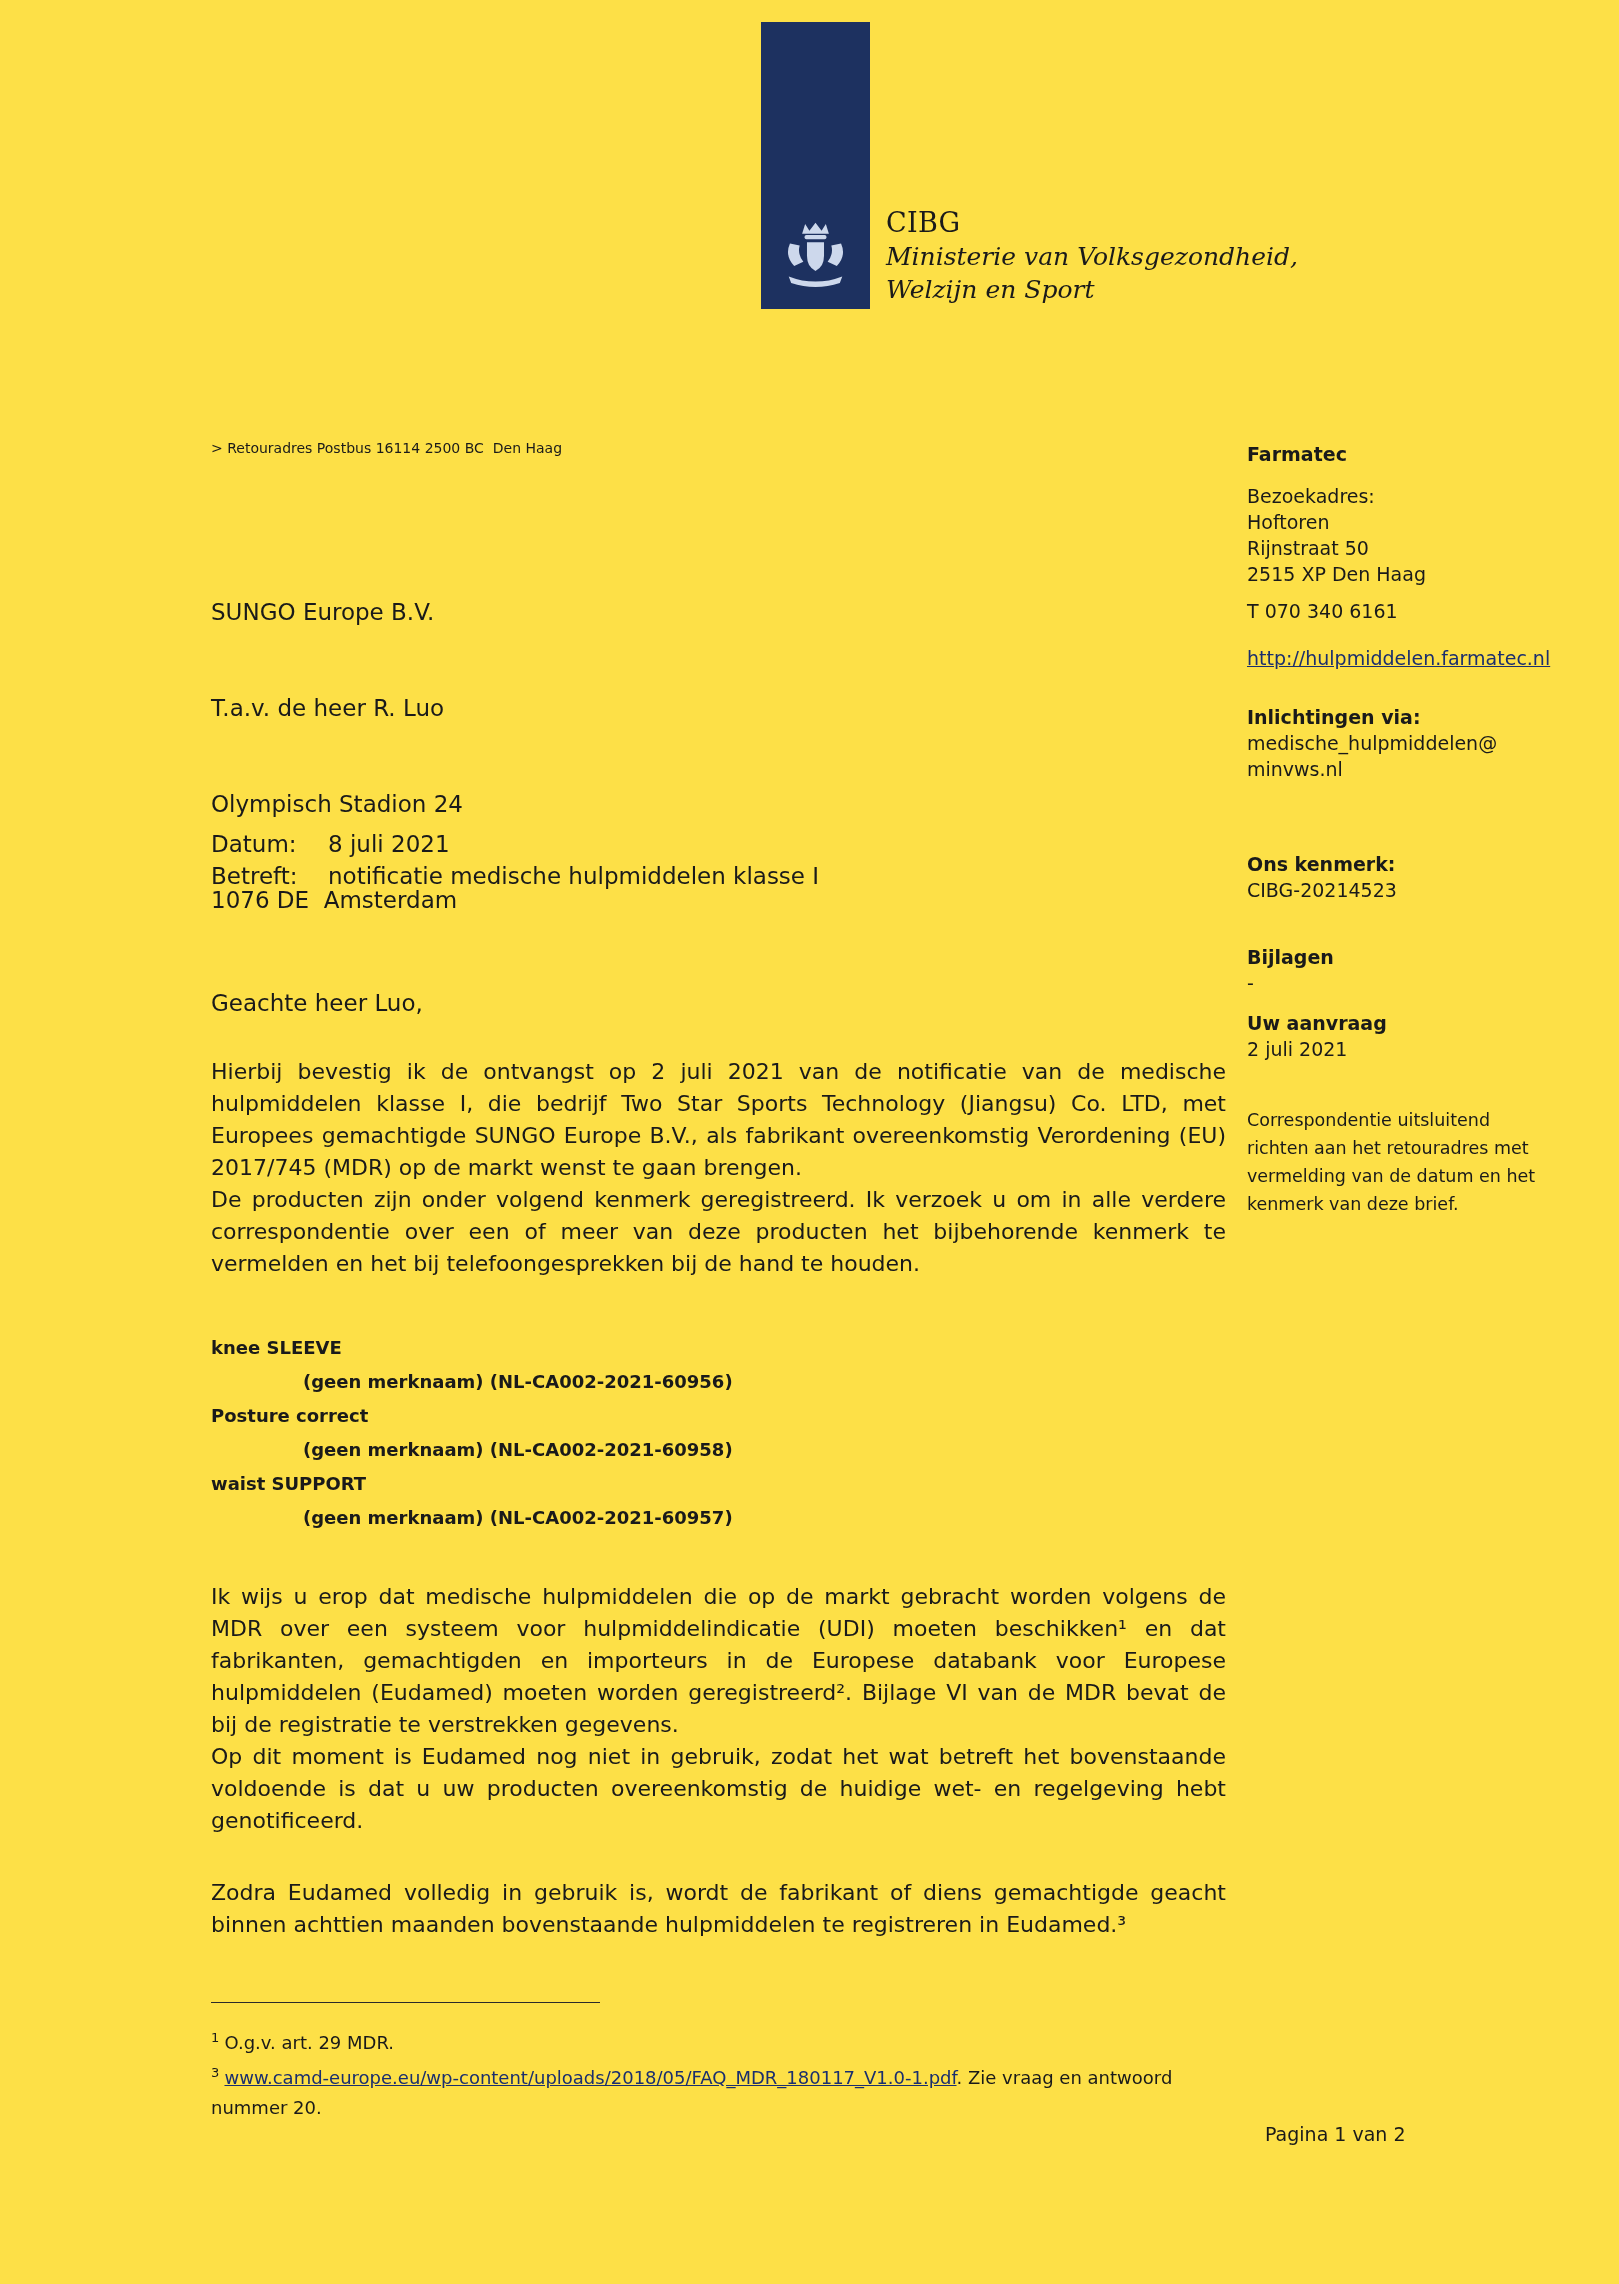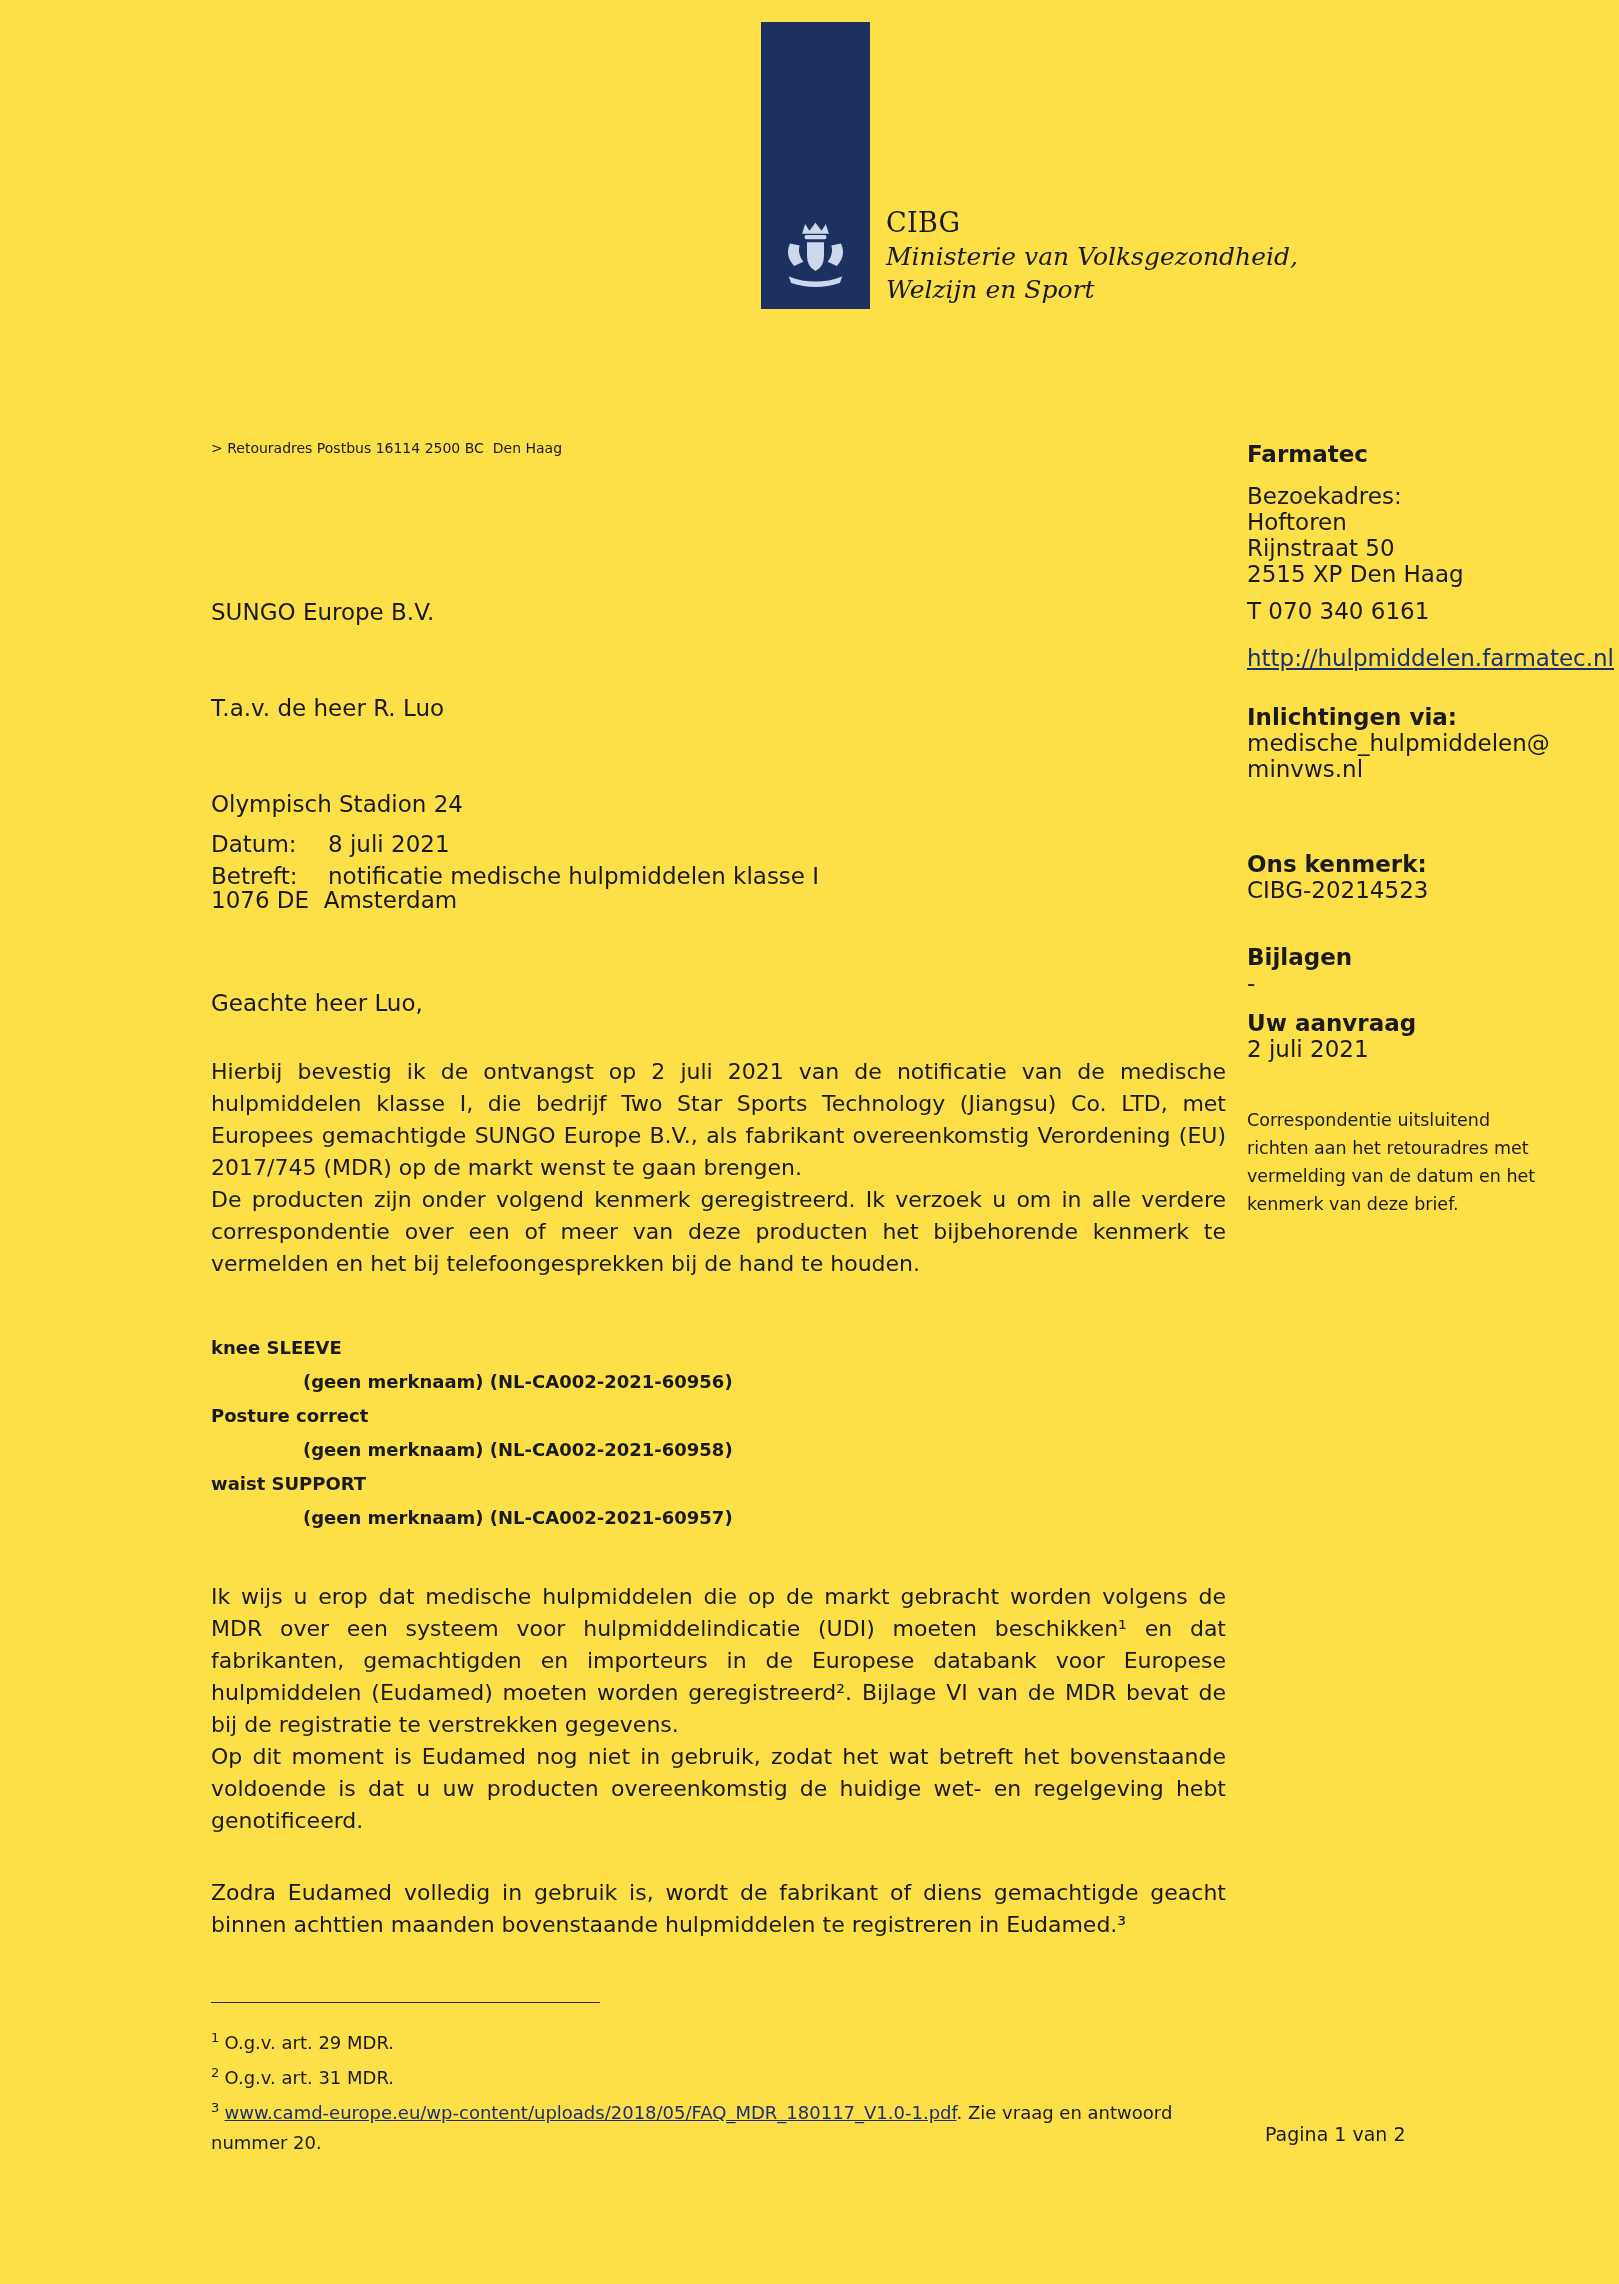--- a/index.html
+++ b/index.html
@@ -50,21 +50,21 @@
   .product-reg { padding-left: 92px; }
   .fn-rule { left: 211px; top: 2002px; width: 389px; height: 0; border-top: 1.9px solid #2a2a2a; }
   .footnotes { left: 211px; top: 2023px; width: 1038px; font-size: 18px; line-height: 30px; }
   .fn sup { font-size: 13px; vertical-align: super; margin-right: 5.2px; }
   .page-number { left: 1265px; top: 2123px; font-size: 19px; }
 
   .link { color: var(--link, #1a2e6e); text-decoration: underline; cursor: pointer; white-space: nowrap; }
   .fn .link { white-space: normal; }
 
   
-  .sb { left: 1247px; width: 298px; font-size: 23px; line-height: 26px; }
+  .sb { left: 1247px; width: 298px; font-size: 19px; line-height: 26px; }
   .sb-bold { font-weight: bold; }
   .sb-farmatec { top: 441px; }
   .sb-visit { top: 483px; }
   .sb-phone { top: 598px; }
   .sb-website { top: 645px; }
   .sb-info { top: 704px; }
   .sb-kenmerk { top: 851px; }
   .sb-bijlagen { top: 944px; }
   .sb-aanvraag { top: 1010px; }
   .sb-note { top: 1106px; width: 289px; font-size: 17.5px; line-height: 28px; }
@@ -134,23 +134,20 @@
   <div class="abs body-block block3">
     <p>Zodra Eudamed volledig in gebruik is, wordt de fabrikant of diens gemachtigde geacht binnen achttien maanden bovenstaande hulpmiddelen te registreren in Eudamed.³</p>
   </div>
 
   <div class="abs fn-rule"></div>
   <div class="abs footnotes">
     <div class="fn">
       <sup>1</sup><span>O.g.v. art. 29 MDR.</span>
     </div>
     <div class="fn">
-      <sup>2</sup><span>O.g.v. art. 31 MDR.</span>
-    </div>
-    <div class="fn">
       <sup>3</sup><a class="link">www.camd-europe.eu/wp-content/uploads/2018/05/FAQ_MDR_180117_V1.0-1.pdf</a><span>. Zie vraag en antwoord nummer 20.</span>
     </div>
   </div>
 
   <div class="abs page-number">Pagina 1 van 2</div>
 
   <div class="abs sb sb-farmatec sb-bold">Farmatec</div>
 
   <div class="abs sb sb-visit">
     <div>Bezoekadres:</div>

